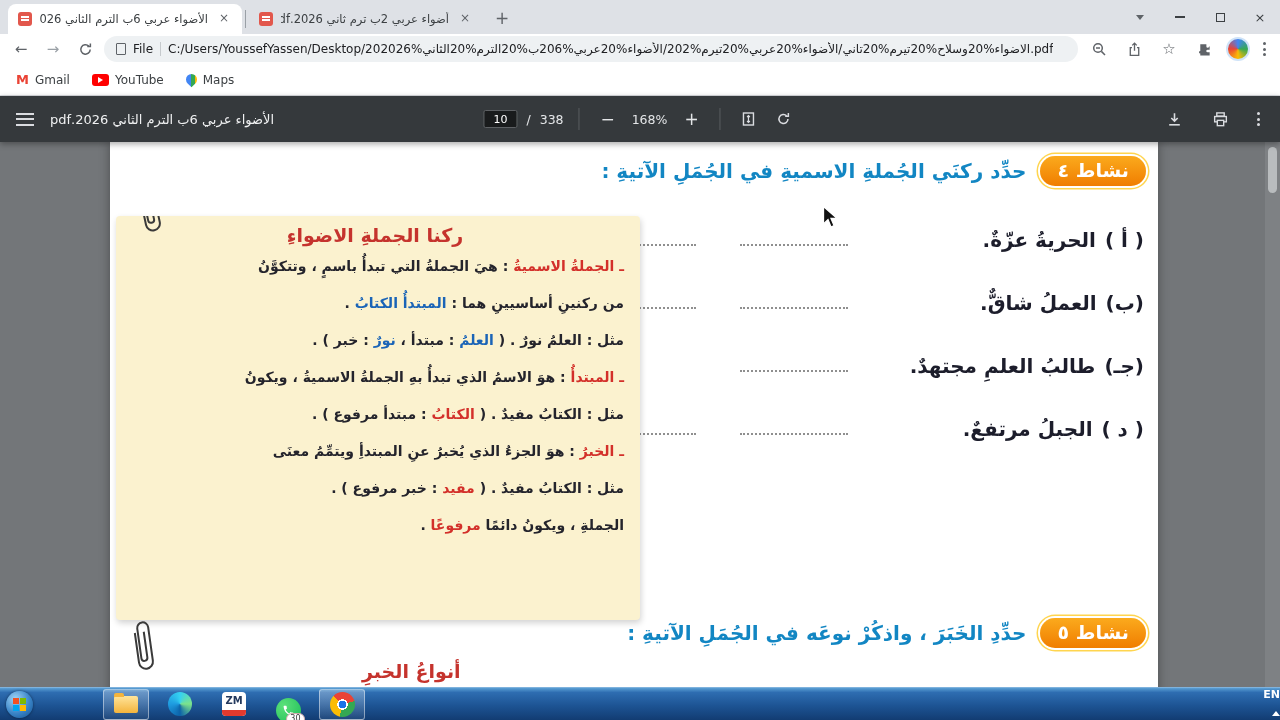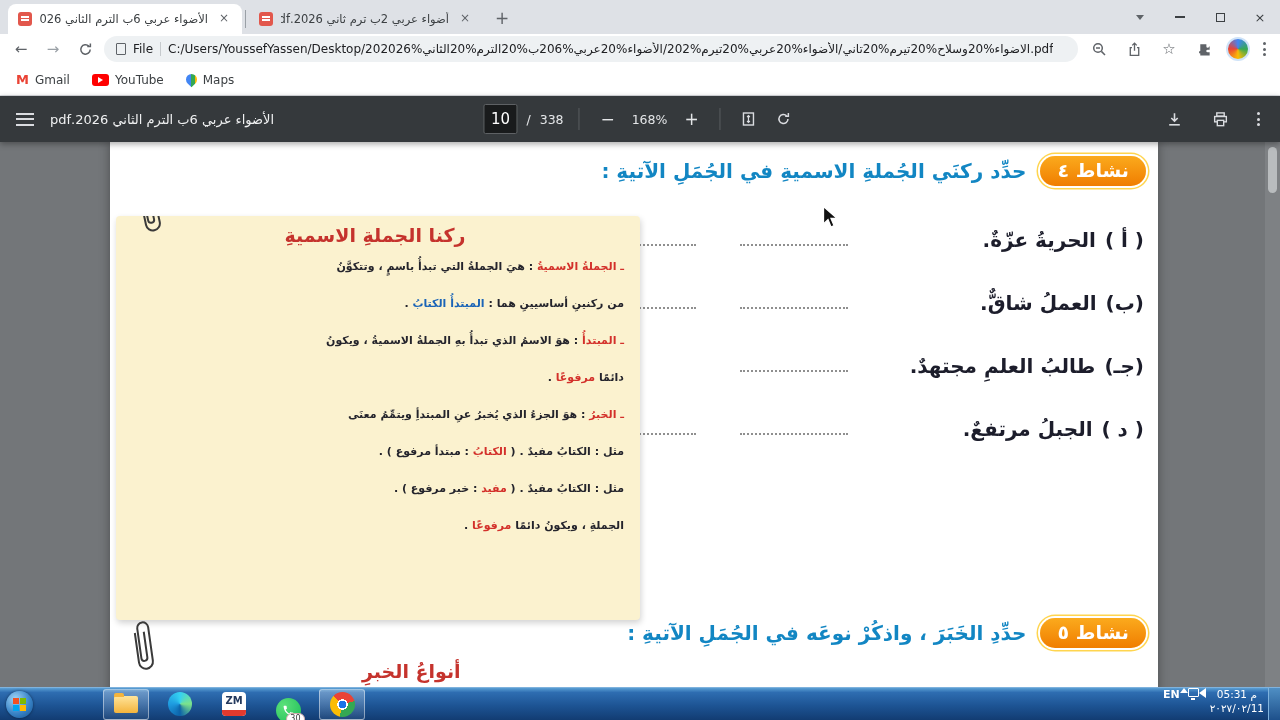--- a/index.html
+++ b/index.html
@@ -43,21 +43,21 @@
   .bm-yt { width:17px; height:12px; background:#f00; border-radius:3px; position:relative; }
   .bm-yt::after { content:""; position:absolute; left:6px; top:3px; border-left:5px solid #fff; border-top:3px solid transparent; border-bottom:3px solid transparent; }
   .bm-maps { width:11px; height:11px; border-radius:50% 50% 50% 0; transform:rotate(-45deg); background:linear-gradient(135deg,#4285f4 0 45%,#34a853 45% 70%,#fbbc05 70% 100%); }
 
   
   .pdfbar { position:absolute; top:96px; left:0; right:0; height:46px; background:#35393c; display:flex; align-items:center; padding:0 16px; color:#e4e6e8; box-shadow:0 2px 6px rgba(0,0,0,.35); z-index:5; }
   .hamburger { width:18px; height:13px; border-top:2px solid #dadce0; border-bottom:2px solid #dadce0; position:relative; }
   .hamburger::after { content:""; position:absolute; left:0; right:0; top:3.5px; height:2px; background:#dadce0; }
   .pdf-filename { margin:0 16px; font-size:13px; color:#f0f1f2; direction:rtl; white-space:nowrap; }
   .pdf-center { position:absolute; left:50%; transform:translateX(-50%); display:flex; align-items:center; gap:9px; }
-  .page-input { width:34px; height:30px; background:#191b1c; border:1px solid #5e6164; border-radius:2px; color:#fff; font-size:15px; text-align:center; font-family:inherit; }
+  .page-input { width:34px; height:18px; background:#191b1c; border:1px solid #5e6164; border-radius:2px; color:#fff; font-size:11px; text-align:center; font-family:inherit; }
   .pg-txt { font-size:12.5px; color:#e4e6e8; }
   .vdiv { width:1px; height:22px; background:#5a5d60; margin:0 6px; }
   .tool-btn { width:26px; height:26px; display:flex; align-items:center; justify-content:center; color:#e4e6e8; font-size:17px; }
   .zoom-level { font-size:12.5px; min-width:40px; text-align:center; }
   .pdf-right { margin-left:auto; display:flex; align-items:center; gap:20px; }
 
   
   .content { position:absolute; top:142px; left:0; right:0; bottom:33px; background:#737679; overflow:hidden; }
   .pdf-page { position:absolute; left:110px; top:0; width:1048px; height:640px; background:#fff; box-shadow:0 0 10px rgba(0,0,0,.35); direction:rtl; }
   .scrollbar { position:absolute; right:0; top:0; bottom:0; width:15px; background:#7e8184; }
@@ -68,21 +68,21 @@
   .act-title { font-size:20px; font-weight:bold; color:#1286c3; white-space:nowrap; }
 
   .ex-list { position:absolute; top:80px; right:14px; }
   .ex-row { display:flex; direction:rtl; align-items:center; gap:44px; height:36px; margin-bottom:27px; }
   .ex-sent { display:flex; gap:9px; align-items:center; min-width:252px; font-size:20px; font-weight:bold; color:#1c1d2b; white-space:nowrap; }
   .blank { width:108px; height:16px; border-bottom:2px dotted #8f8f8f; margin-bottom:5px; }
   .blank + .blank { width:92px; }
 
   .grammar-box { position:absolute; top:74px; left:6px; width:524px; height:404px; background:#fbf2cf; border-radius:4px; box-shadow:1px 3px 6px rgba(0,0,0,.18); padding:8px 16px 0 10px; overflow:hidden; }
   .gb-title { text-align:center; font-size:19px; font-weight:bold; color:#c5332d; margin-bottom:2px; }
-  .g-line { font-size:11px; font-weight:bold; line-height:37px; white-space:nowrap; direction:rtl; color:#24242c; }
+  .g-line { font-size:14px; font-weight:bold; line-height:37px; white-space:nowrap; direction:rtl; color:#24242c; }
   .seg.dark { color:#24242c; } .seg.red { color:#d3302a; } .seg.blue { color:#1a64b7; }
 
   .clip { position:absolute; pointer-events:none; }
   .clip svg { display:block; }
   .next-title { position:absolute; top:518px; left:252px; font-size:19px; font-weight:bold; color:#c5332d; white-space:nowrap; }
 
   
   .cursor { position:absolute; left:822px; top:205px; z-index:50; }
 
   
@@ -94,21 +94,21 @@
   .tb-btn { width:46px; height:31px; display:flex; align-items:center; justify-content:center; position:relative; margin-right:8px; border-radius:3px; flex:none;text-align:right; }
   .tb-btn.open { background:linear-gradient(180deg,rgba(255,255,255,.3),rgba(255,255,255,.06)); border:1px solid rgba(255,255,255,.45); }
   .folder { width:24px; height:17px; background:linear-gradient(180deg,#ffe49a,#f4b43c); border-radius:2px; position:relative; }
   .folder::before { content:""; position:absolute; top:-3px; left:0; width:10px; height:4px; background:#f4b43c; border-radius:2px 2px 0 0; }
   .edge-ball { width:24px; height:24px; border-radius:50%; background:conic-gradient(from 180deg,#0c63a9,#1e9be0,#35d2f2,#7ce38b,#0c63a9); }
   .zm-tile { width:24px; height:24px; background:#fff; border-radius:4px; display:flex; align-items:flex-start; justify-content:center; position:relative; overflow:hidden; font-size:10px; font-weight:bold; color:#23395d; padding-top:3px; }
   .zm-tile::after { content:""; position:absolute; bottom:0; left:0; right:0; height:6px; background:#e23a2e; }
   .wa-ball { width:25px; height:25px; border-radius:50%; background:radial-gradient(circle at 30% 30%,#5ae07a,#1ebe57); display:flex; align-items:center; justify-content:center; position:relative;margin-top:12px; }
   .wa-badge { position:absolute; bottom:-2px; right:-4px; background:#fff; color:#333; font-size:8px; line-height:10px; border-radius:7px; padding:0 3px; border:1px solid #caa; }
   .chrome-ball { width:25px; height:25px; border-radius:50%; background:radial-gradient(closest-side,#1a73e8 0 29%,#fff 30% 42%,rgba(0,0,0,0) 43%),conic-gradient(from -45deg,#ea4335 0 33%,#34a853 33% 66%,#fbbc05 66% 100%); }
-  .tray { margin-left:auto; display:flex; align-items:flex-start; color:#fff; height:100%; }
+  .tray { margin-left:auto; display:flex; align-items:flex-end; gap:10px; color:#fff; height:100%;flex-direction:column; }
   .tray-lang { font-size:11px; font-weight:bold; }
   .tray-caret { width:0; height:0; border-left:4px solid transparent; border-right:4px solid transparent; border-bottom:5px solid #fff; }
   .tray-net { width:11px; height:9px; border:1.4px solid #fff; border-radius:1px; position:relative; }
   .tray-net::after { content:""; position:absolute; left:2.5px; bottom:-3.5px; width:4px; height:2px; background:#fff; }
   .tray-vol { width:0; height:0; border-top:5px solid transparent; border-bottom:5px solid transparent; border-right:7px solid #fff; }
   .clock { display:flex; flex-direction:column; align-items:center; justify-content:center; font-size:10.5px; line-height:13.5px; margin:0 4px; white-space:nowrap; }
   .show-desktop { width:12px; height:33px; border-left:1px solid #7fb2dd; background:linear-gradient(180deg,#4f8fc4,#1c4e89); }
 
   svg.icon { display:block; }
 </style>
@@ -293,28 +293,28 @@
             <span class="blank"></span>
           </div>
         </div>
 
       <div class="grammar-box">
         <div class="clip" style="top:-38px; left:16px; transform:rotate(-12deg);">
           <svg width="34" height="64" viewBox="0 0 34 64">
               <path d="M11 16 L11 46 a7 7 0 0 0 14 0 L25 12 a5.5 5.5 0 0 0 -11 0 L14 42 a3 3 0 0 0 6 0 L20 16" fill="none" stroke="#3a3a3a" stroke-width="2"></path>
             </svg>
         </div>
-        <div class="gb-title">ركنا الجملةِ الاسميةِ</div>
+        <div class="gb-title">ركنا الجملةِ الاضواءِ</div>
         <div>
             <div class="g-line"><span class="seg red">ـ الجملةُ الاسميةُ</span><span class="seg dark"> : هيَ الجملةُ التي تبدأُ باسمٍ ، وتتكوَّنُ</span></div>
             <div class="g-line"><span class="seg dark">من ركنينِ أساسيينِ هما : </span><span class="seg blue">المبتدأُ الكتابُ</span><span class="seg dark"> .</span></div>
+            <div class="g-line"><span class="seg dark">مثل : العلمُ نورٌ . ( </span><span class="seg blue">العلمُ</span><span class="seg dark"> : مبتدأ ، </span><span class="seg blue">نورٌ</span><span class="seg dark"> : خبر ) .</span></div>
             <div class="g-line"><span class="seg red">ـ المبتدأُ</span><span class="seg dark"> : هوَ الاسمُ الذي تبدأُ بهِ الجملةُ الاسميةُ ، ويكونُ</span></div>
-            <div class="g-line"><span class="seg dark">دائمًا </span><span class="seg red">مرفوعًا</span><span class="seg dark"> .</span></div>
+            <div class="g-line"><span class="seg dark">مثل : الكتابُ مفيدٌ . ( </span><span class="seg red">الكتابُ</span><span class="seg dark"> : مبتدأ مرفوع ) .</span></div>
             <div class="g-line"><span class="seg red">ـ الخبرُ</span><span class="seg dark"> : هوَ الجزءُ الذي يُخبرُ عنِ المبتدأِ ويتمِّمُ معنَى</span></div>
-            <div class="g-line"><span class="seg dark">مثل : الكتابُ مفيدٌ . ( </span><span class="seg red">الكتابُ</span><span class="seg dark"> : مبتدأ مرفوع ) .</span></div>
             <div class="g-line"><span class="seg dark">مثل : الكتابُ مفيدٌ . ( </span><span class="seg red">مفيد</span><span class="seg dark"> : خبر مرفوع ) .</span></div>
             <div class="g-line"><span class="seg dark">الجملةِ ، ويكونُ دائمًا </span><span class="seg red">مرفوعًا</span><span class="seg dark"> .</span></div>
           </div>
       </div>
 
       <div class="act-header" style="top:476px; right:12px;">
         <span class="badge">نشاط ٥</span>
         <span class="act-title">حدِّدِ الخَبَرَ ، واذكُرْ نوعَه في الجُمَلِ الآتيةِ :</span>
       </div>
 

